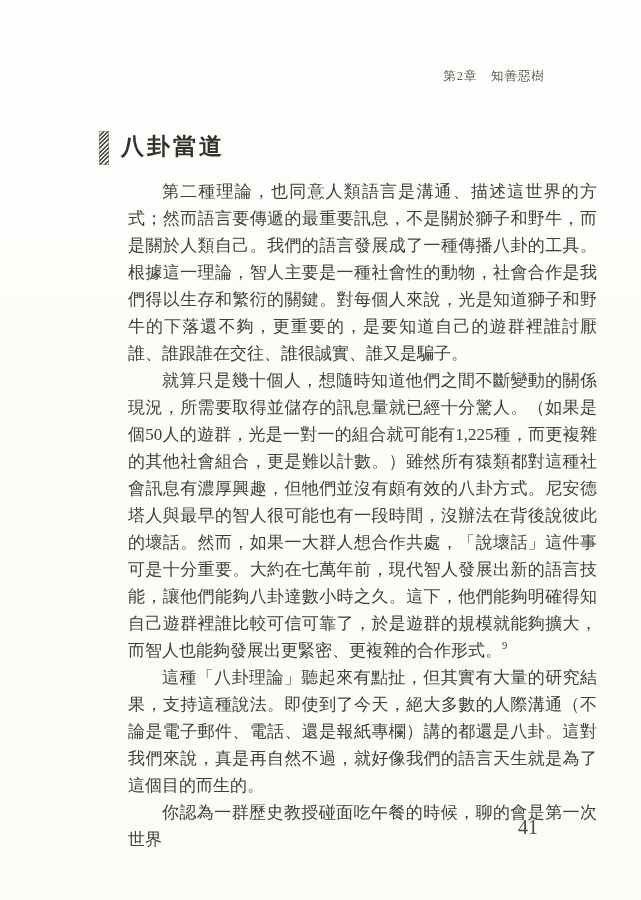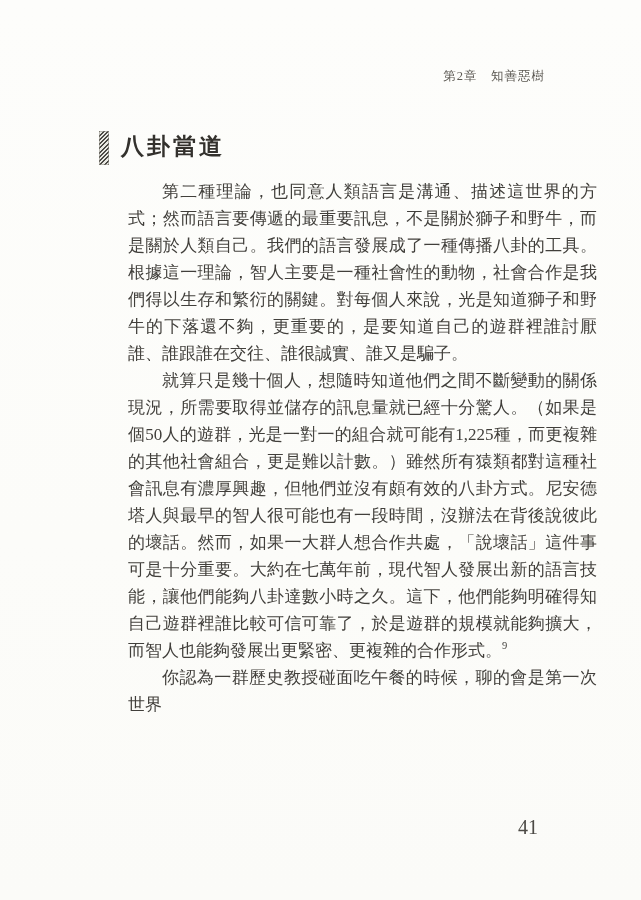--- a/index.html
+++ b/index.html
@@ -97,18 +97,19 @@
   <div class="running-header">第2章　知善惡樹</div>
 
   <div class="section-heading">
     <span class="marker-bar"></span>
     <h1 class="section-title">八卦當道</h1>
   </div>
 
   <div class="body-text" id="body-text">
       <p><span>第二種理論，也同意人類語言是溝通、描述這世界的方式；然而語言要傳遞的最重要訊息，不是關於獅子和野牛，而是關於人類自己。我們的語言發展成了一種傳播八卦的工具。根據這一理論，智人主要是一種社會性的動物，社會合作是我們得以生存和繁衍的關鍵。對每個人來說，光是知道獅子和野牛的下落還不夠，更重要的，是要知道自己的遊群裡誰討厭誰、誰跟誰在交往、誰很誠實、誰又是騙子。</span></p>
       <p><span>就算只是幾十個人，想隨時知道他們之間不斷變動的關係現況，所需要取得並儲存的訊息量就已經十分驚人。（如果是個50人的遊群，光是一對一的組合就可能有1,225種，而更複雜的其他社會組合，更是難以計數。）雖然所有猿類都對這種社會訊息有濃厚興趣，但牠們並沒有頗有效的八卦方式。尼安德塔人與最早的智人很可能也有一段時間，沒辦法在背後說彼此的壞話。然而，如果一大群人想合作共處，「說壞話」這件事可是十分重要。大約在七萬年前，現代智人發展出新的語言技能，讓他們能夠八卦達數小時之久。這下，他們能夠明確得知自己遊群裡誰比較可信可靠了，於是遊群的規模就能夠擴大，而智人也能夠發展出更緊密、更複雜的合作形式。</span><sup>9</sup></p>
+      <p><span>這種「八卦理論」聽起來有點扯，但其實有大量的研究結果，支持這種說法。即使到了今天，絕大多數的人際溝通（不論是電子郵件、電話、還是報紙專欄）講的都還是八卦。這對我們來說，真是再自然不過，就好像我們的語言天生就是為了這個目的而生的。</span></p>
       <p><span>你認為一群歷史教授碰面吃午餐的時候，聊的會是第一次世界</span></p>
     </div>
 
   <div class="page-number">41</div>
 
 </div>
 
 </body></html>

